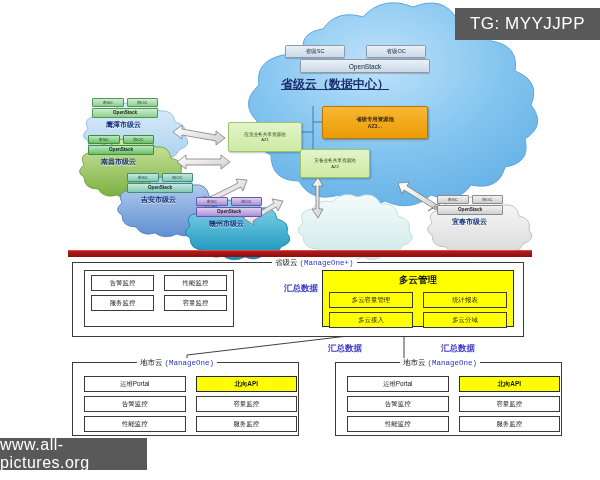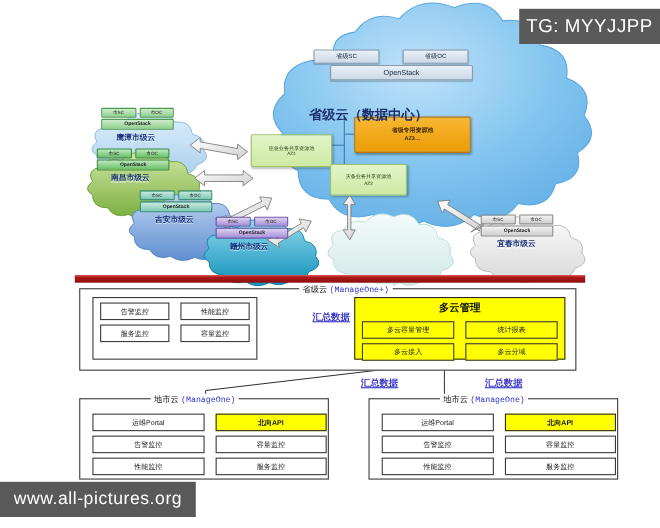--- a/index.html
+++ b/index.html
@@ -9,22 +9,22 @@
     position:relative;overflow:hidden;
   }
   .stage{position:absolute;inset:0;}
 
   
   .wm{
     position:absolute;background:#595959;color:#ffffff;
     display:flex;align-items:center;justify-content:center;
     letter-spacing:.5px;
   }
-  #wm-tg{right:0;top:8px;width:128px;height:32px;font-size:17px;}
-  #wm-site{left:0;bottom:10px;width:178px;height:32px;font-size:16px;}
+  #wm-tg{right:0;top:8px;width:145px;height:32px;font-size:17px;}
+  #wm-site{left:0;bottom:10px;width:147px;height:32px;font-size:16px;}
 
   
   svg.layer{position:absolute;left:0;top:0;width:600px;height:480px;overflow:visible;}
 
   
   .stack{position:absolute;display:flex;flex-direction:column;gap:1px;z-index:6;}
   .stack .row{display:flex;gap:3px;}
   .chip{
     font-size:4.2px;line-height:1;padding:1.6px 0;text-align:center;
     border:.6px solid #777;border-radius:1px;flex:1;
@@ -104,21 +104,21 @@
   .sub-head{
     text-align:center;font-size:9.5px;color:#111;padding-top:3px;padding-bottom:1px;
   }
   .innerbox{border:1px solid #3a3a3a;background:#fff;}
   .innerbox.yellow{background:#ffff00;border:1px solid #2a2a2a;}
   .innerbox.yellow .cell{background:#ffff00;}
   .innerbox.yellow .sub-head{font-weight:bold;}
 
   .flowlabel{
     position:absolute;font-size:8.5px;color:#3a36c8;font-weight:bold;z-index:9;
-    white-space:nowrap;background:#fff;padding:0 1px;text-decoration:underline;
+    white-space:nowrap;background:#fff;padding:0 1px;
   }
 </style>
 </head>
 <body>
 
 <div class="stage">
 
   <svg class="layer" viewBox="0 0 600 480">
     <defs>
       <radialGradient id="gMain" cx="45%" cy="30%" r="80%">
@@ -215,21 +215,21 @@
       <path d="M399 330 L187 355 L187 372"></path>
     </g>
   </svg>
 
   <div class="topstack">
     <div class="tchip" id="p-sc" style="left:285px;top:45px;width:58px;height:11px;">省级SC</div>
     <div class="tchip" id="p-oc" style="left:366px;top:45px;width:58px;height:11px;">省级OC</div>
     <div class="tchip os" id="p-os" style="left:300px;top:59px;width:128px;height:12px;">OpenStack</div>
   </div>
 
-  <div class="cloudtitle" style="left:281px;top:96px;">省级云（数据中心）</div>
+  <div class="cloudtitle" style="left:281px;top:76px;text-decoration:underline;">省级云（数据中心）</div>
 
   <div class="bx bx-green" style="left:228px;top:122px;width:72px;height:28px;">
     <div class="l1">应急业务共享资源池</div>
     <div class="l2">AZ1</div>
   </div>
 
   <div class="bx bx-green" style="left:300px;top:149px;width:68px;height:27px;">
     <div class="l1">灾备业务共享资源池</div>
     <div class="l2">AZ2</div>
   </div>

